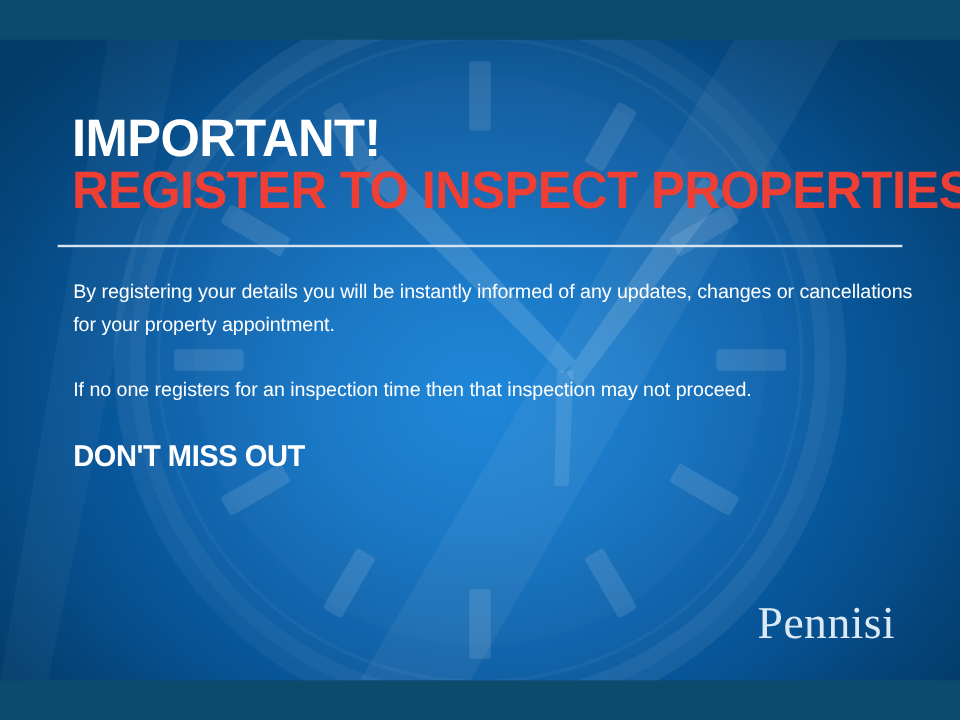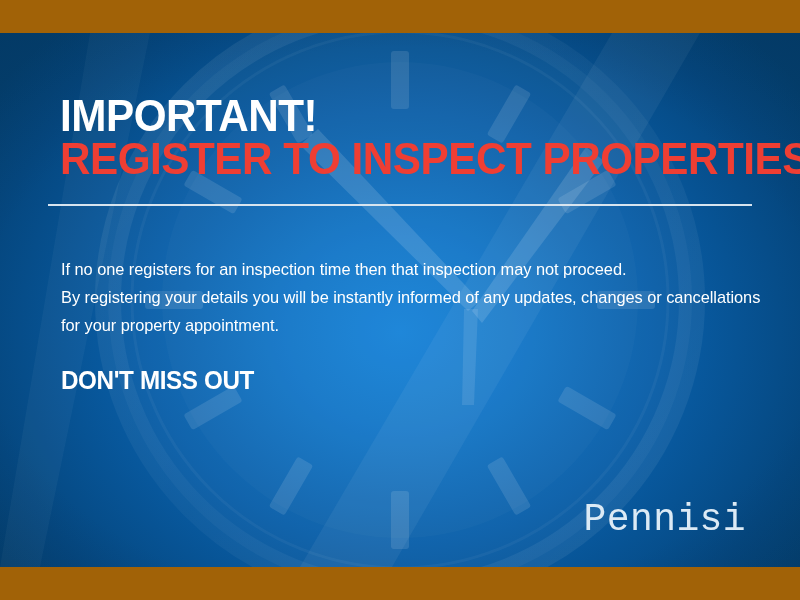--- a/index.html
+++ b/index.html
@@ -10,21 +10,21 @@
     height: 600px;
     background: #ffffff;
     font-family: "Liberation Sans", sans-serif;
     overflow: hidden;
   }
 
   #stage {
     position: relative;
     width: 800px;
     height: 600px;
-    background: #a16207;
+    background: #0c4a6e;
   }
 
   
   .panel {
     position: absolute;
     left: 0;
     top: 33px;
     width: 800px;
     height: 534px;
     overflow: hidden;
@@ -126,21 +126,21 @@
     transform-origin: left center;
   }
 
   .para-final { margin-top: 8px; }
 
   
   .logo {
     position: absolute;
     right: 54px;
     bottom: 28px;
-    font-family: Liberation Mono, monospace;
+    font-family: Liberation Serif, serif;
     font-size: 38px;
     font-weight: 400;
     color: #dceaf5;
     letter-spacing: 0.4px;
     line-height: 1;
     z-index: 6;
   }
 </style>
 </head>
 <body>
@@ -220,23 +220,23 @@
     <div class="content">
 
       <div class="headline-block">
         <div class="headline-1">IMPORTANT!</div>
         <div class="headline-2">REGISTER TO INSPECT PROPERTIES</div>
       </div>
 
       <div class="rule"></div>
 
       <div class="body-block">
+        <div class="para">By registering your details you will be instantly informed of any updates, changes or cancellations for your property appointment.</div>
+
         <div class="para para-gap">If no one registers for an inspection time then that inspection may not proceed.</div>
-
-        <div class="para">By registering your details you will be instantly informed of any updates, changes or cancellations for your property appointment.</div>
 
         <div class="subhead">DON'T MISS OUT</div>
 
       </div>
 
     </div>
 
     <div class="logo">Pennisi</div>
 
   </div>

